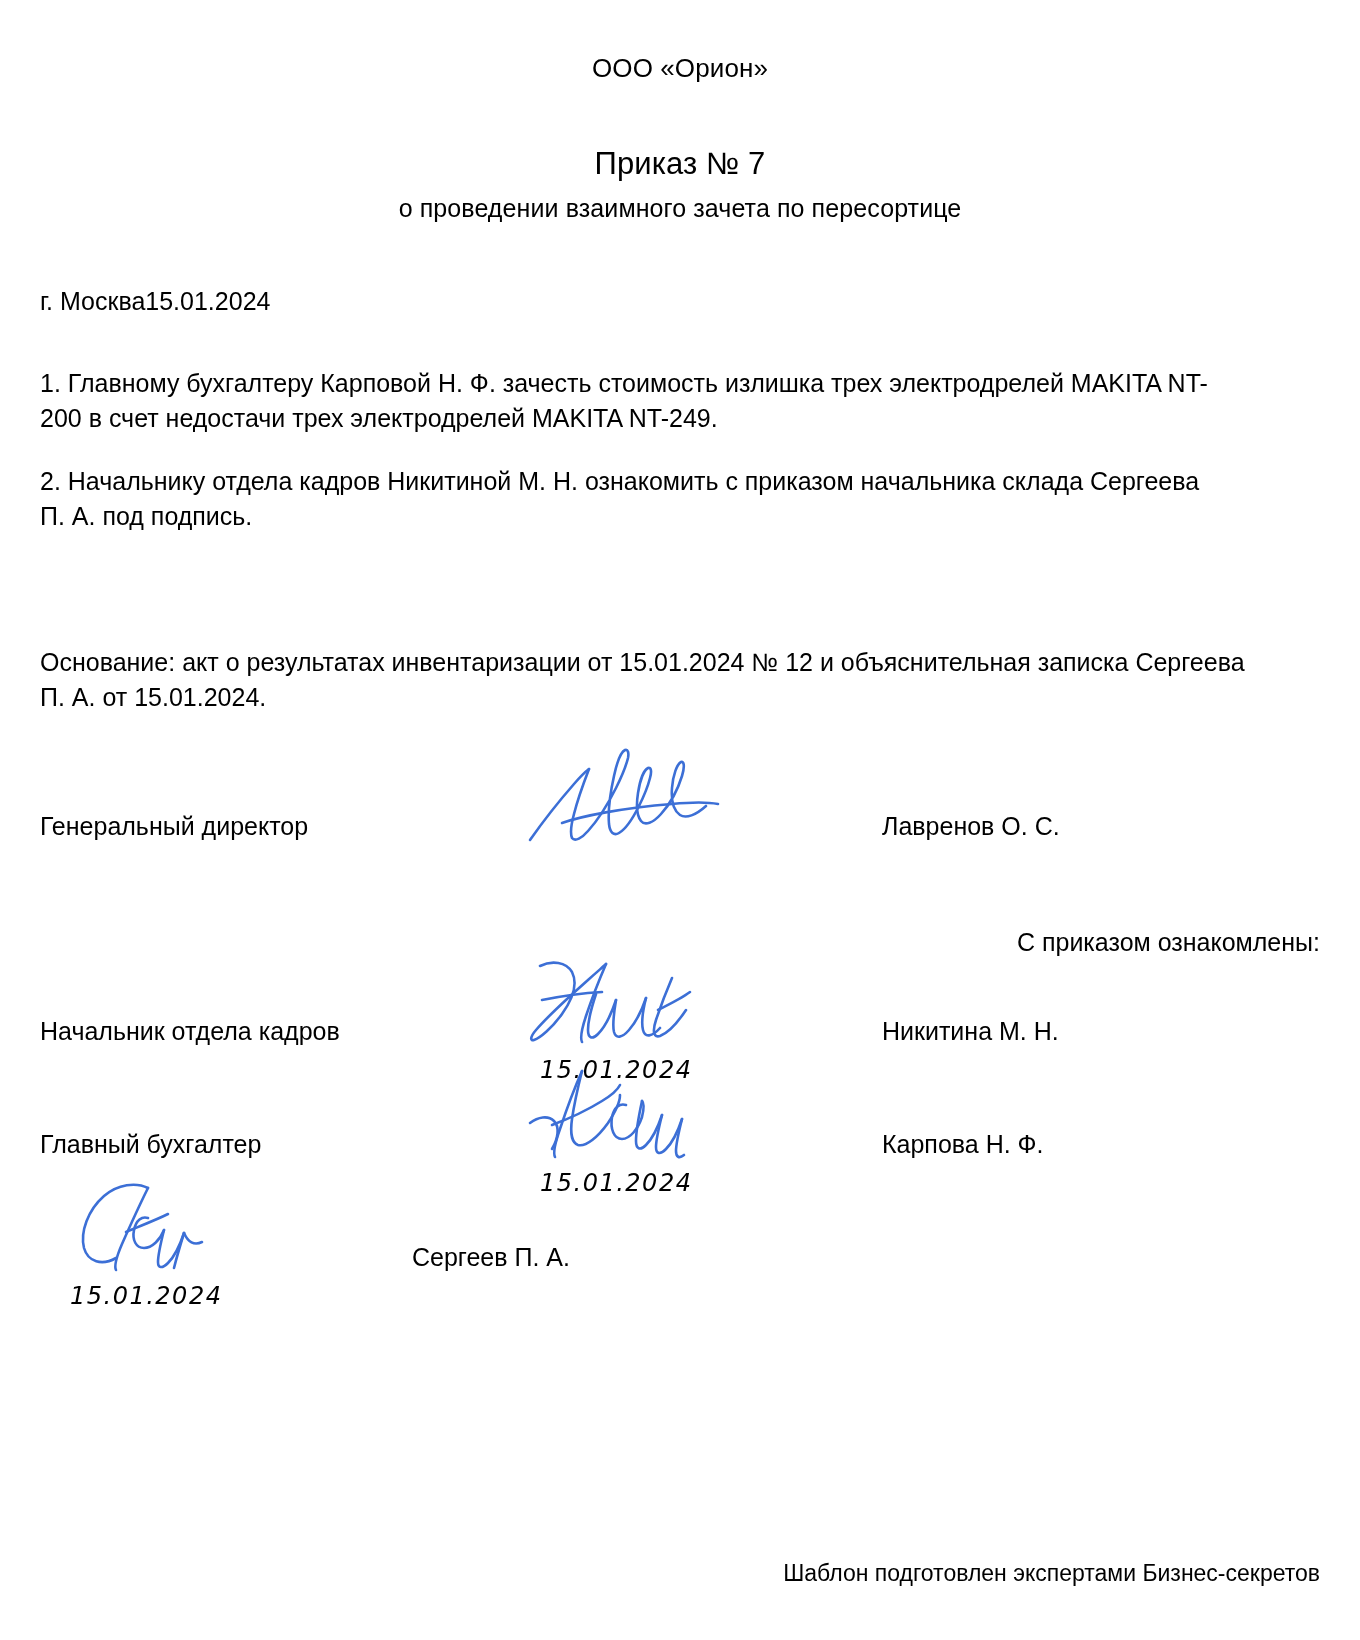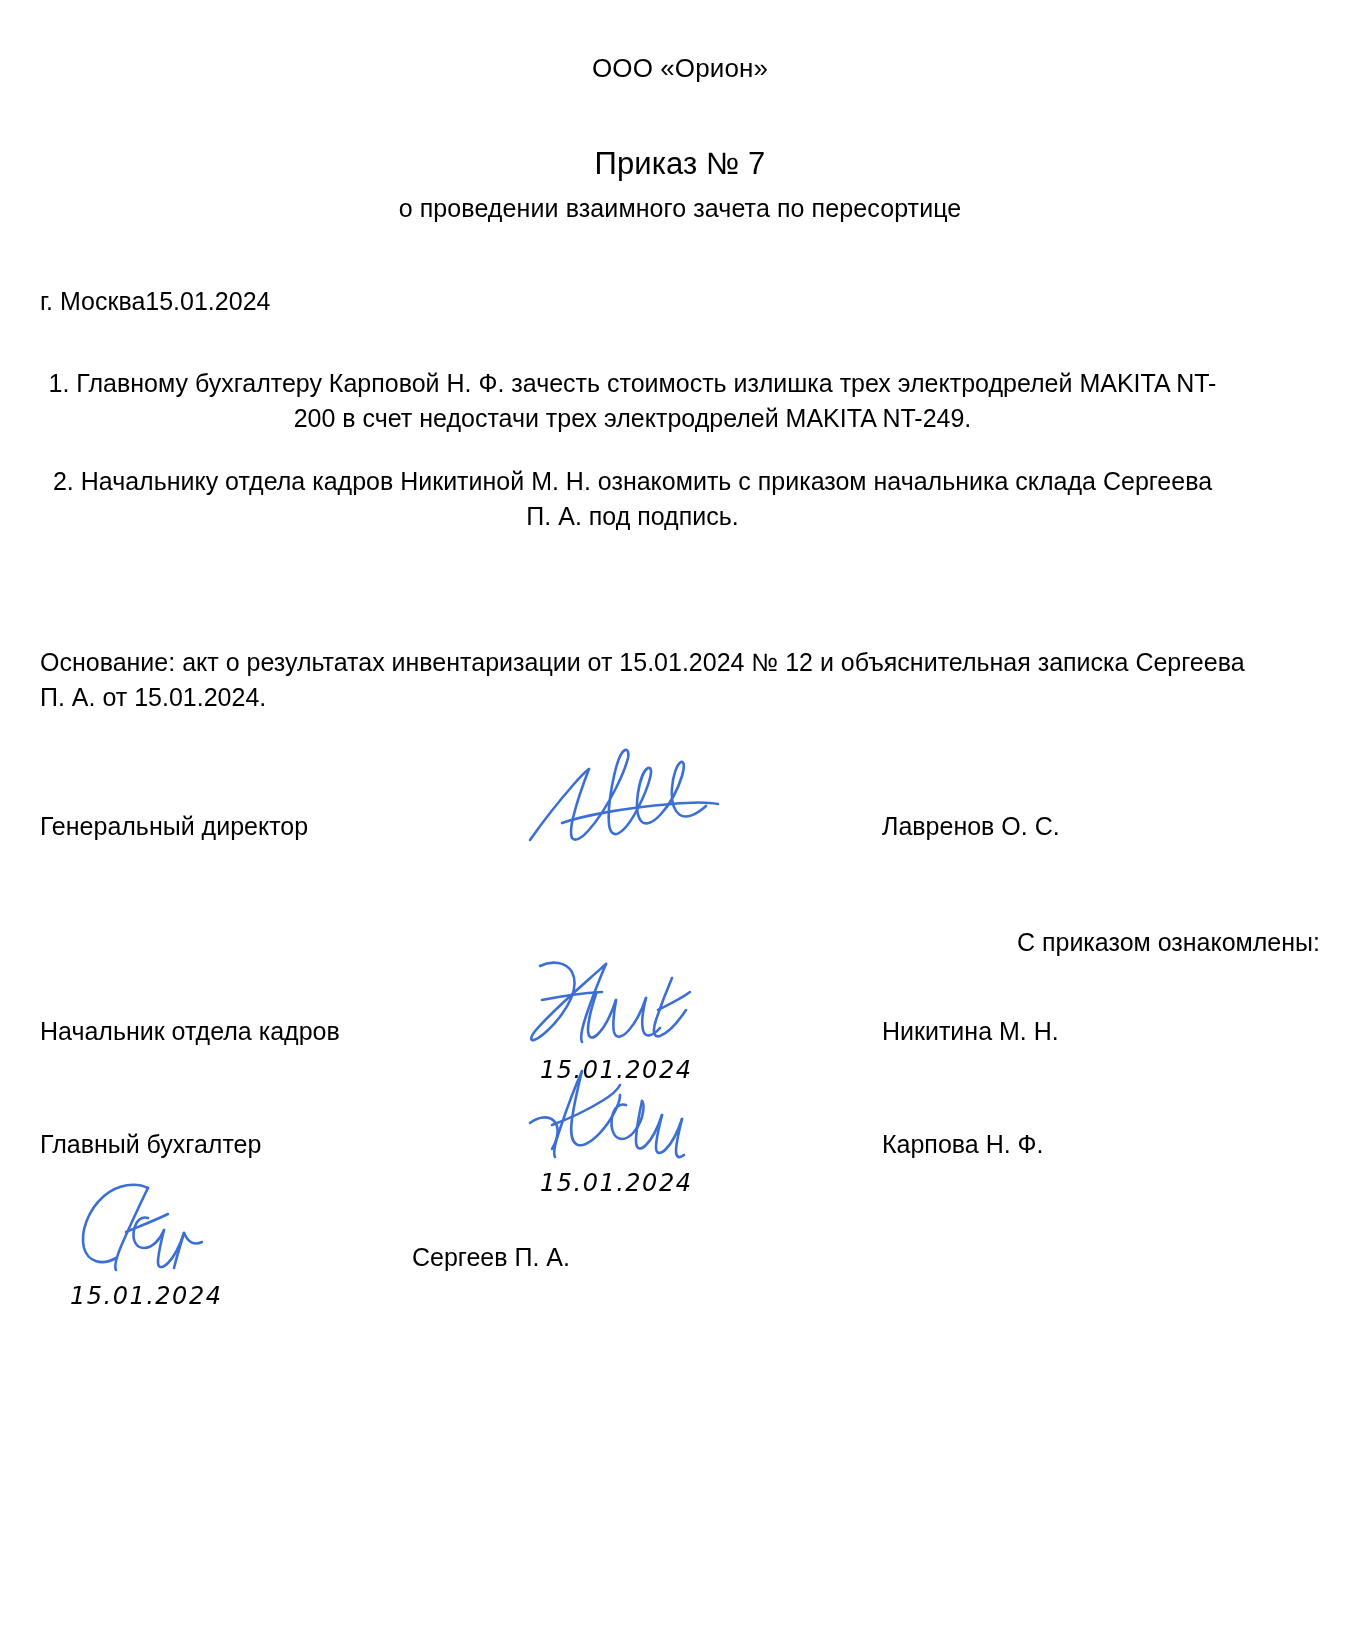--- a/index.html
+++ b/index.html
@@ -56,21 +56,21 @@
   .place-date .city { text-align: left; }
   .place-date .date { text-align: right; }
 
   
   .body-block { margin-top: 50px; }
   .para {
     font-size: 25px;
     line-height: 1.42;
     margin: 0 0 27px 0;
     max-width: 1185px;
-    text-align: center;
+    text-align: left;
   }
   .para.last { margin-bottom: 0; }
   .basis {
     font-size: 25px;
     line-height: 1.42;
     margin: 110px 0 0 0;
     max-width: 1225px;
   }
 
   
@@ -230,14 +230,15 @@
             </g>
           </svg>
           <div class="sig-date">15.01.2024</div>
         </div>
         <div class="person">Сергеев П. А.</div>
       </div>
 
     </div>
   </div>
 
+  <div class="footer">Шаблон подготовлен экспертами Бизнес-секретов</div>
 
 </div>
 
 </body></html>

